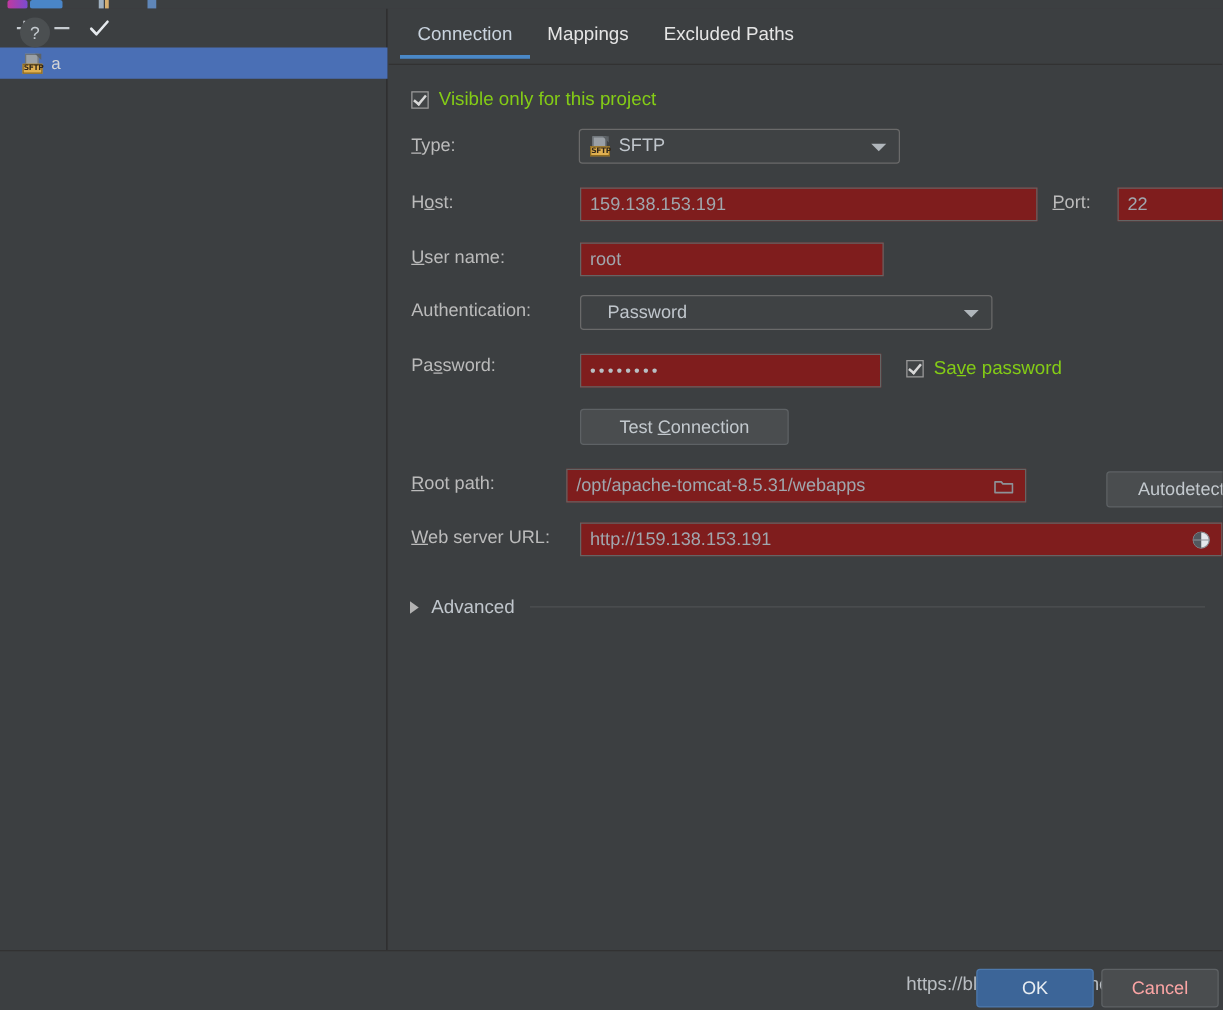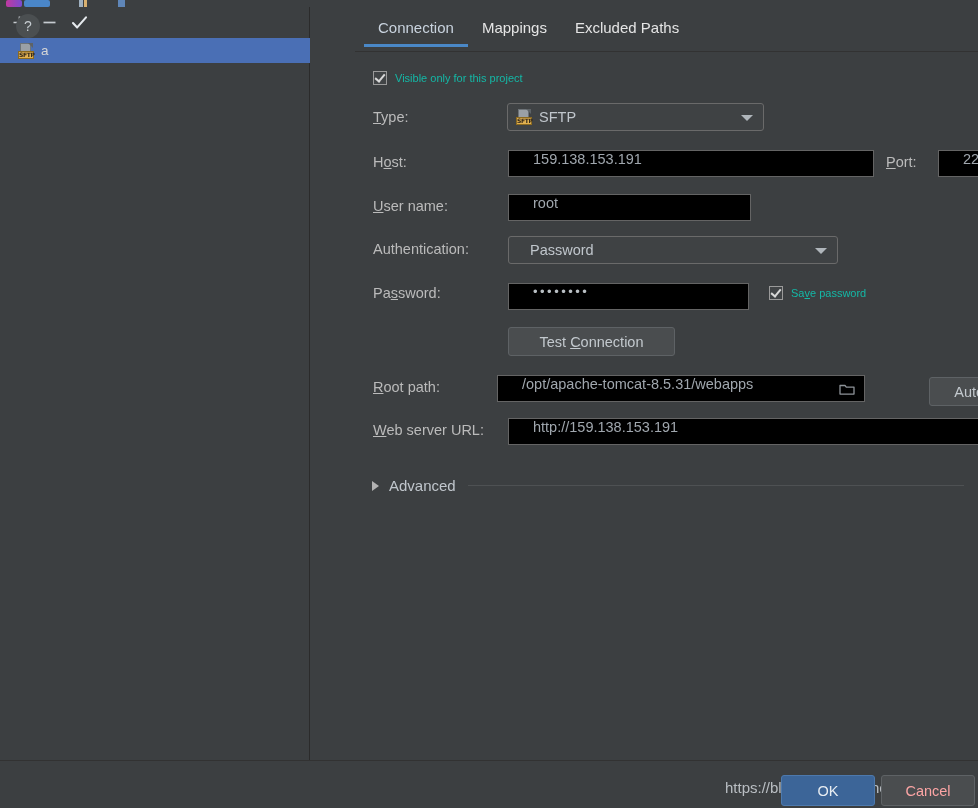--- a/index.html
+++ b/index.html
@@ -124,21 +124,20 @@
     letter-spacing: -0.3px;
   }
 
   
   .content {
     position: absolute;
     left: 311px; top: 0;
     right: 0;
     height: 753px;
     background: #3c3f41;
-    margin-left: 44px;
   }
 
   .tabs {
     position: absolute;
     left: 0; top: 0;
     right: 0;
     height: 45px;
     display: flex;
     align-items: flex-start;
     padding-left: 9px;
@@ -171,29 +170,29 @@
   .row { position: absolute; display: flex; align-items: center; }
 
   .lbl {
     color: #bbbbbb;
     font-size: 14.5px;
     white-space: nowrap;
   }
   .lbl u { text-decoration: underline; }
 
   .field {
-    background: #000000;
+    background: #7f1d1d;
     border: 1px solid #646464;
     box-sizing: border-box;
     height: 27px;
     color: #a0a7ae;
     font-size: 14.5px;
     display: flex;
-    align-items: flex-start;
-    padding: 0 24px;
+    align-items: center;
+    padding: 0 7px;
     position: relative;
   }
   .field .val { white-space: nowrap; overflow: hidden; }
 
   .combo {
     background: #3f4244;
     border: 1px solid #6a6a6a;
     border-radius: 3px;
     box-sizing: border-box;
     height: 28px;
@@ -246,22 +245,22 @@
     content: "";
     position: absolute;
     left: 3px; top: 0px;
     width: 4px; height: 8px;
     border: solid #d8d8d8;
     border-width: 0 2px 2px 0;
     transform: rotate(40deg);
   }
   .chk .chklabel {
     margin-left: 8px;
-    font-size: 11px;
-    color: #14b8a6;
+    font-size: 15px;
+    color: #84cc16;
     white-space: nowrap;
   }
   .chk .chklabel u { text-decoration: underline; }
 
   .dots { letter-spacing: 2.5px; font-size: 13px; color: #b9bfc4; }
 
   .folder-icon { position:absolute; right: 9px; top: 6px; }
   .globe-icon  { position:absolute; right: 8px; top: 5px; }
 
   

